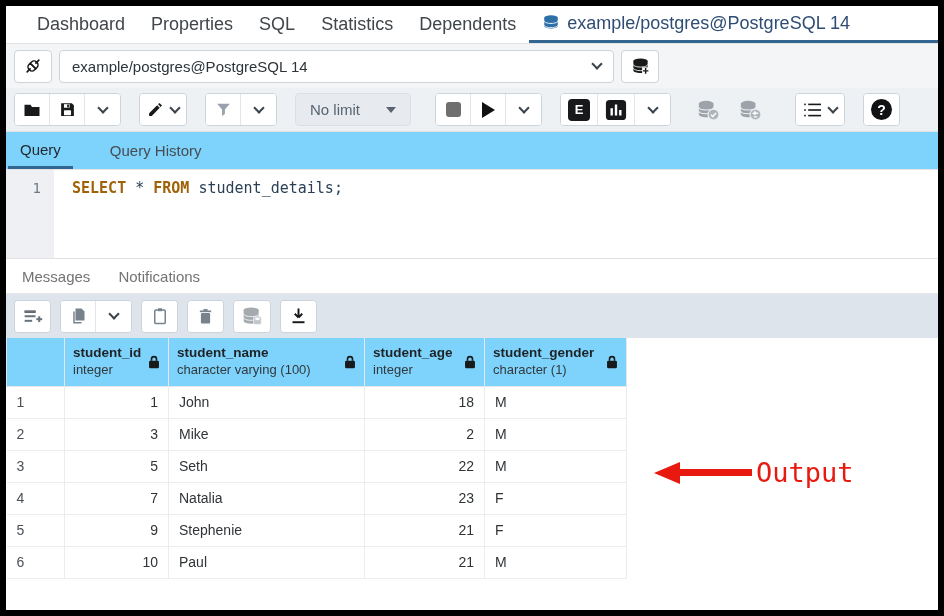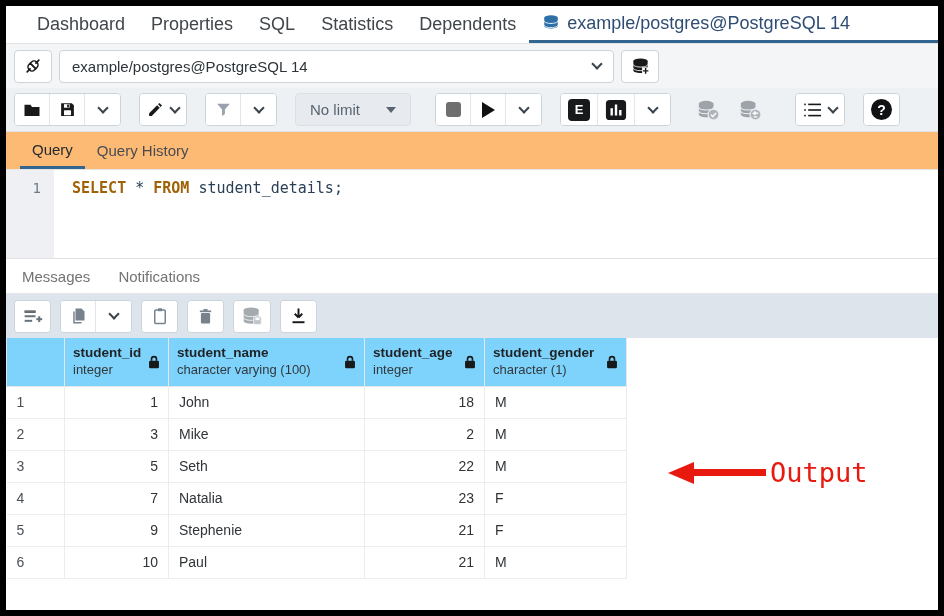--- a/index.html
+++ b/index.html
@@ -29,21 +29,21 @@
   .tb-btn.flat { background:transparent; border:none; }
   .limit-select { display:flex; align-items:center; gap:26px; height:33px; background:#e7ebef; border:1px solid #dbe0e5; border-radius:4px; padding:0 14px; font-size:15px; color:#596470; cursor:pointer; }
   .tri-down { width:0; height:0; border-left:5px solid transparent; border-right:5px solid transparent; border-top:6px solid #596470; }
   .stop-sq { width:15px; height:15px; background:#6f6f6f; border-radius:3px; }
   .play-tri { width:0; height:0; border-top:8px solid transparent; border-bottom:8px solid transparent; border-left:13px solid #111; }
   .badge-dark { display:flex; align-items:center; justify-content:center; width:22px; height:22px; background:#17191b; border-radius:4px; color:#fff; font-size:13px; font-weight:bold; }
   .grayed { opacity:.55; }
   .help-circle { display:flex; align-items:center; justify-content:center; width:21px; height:21px; border-radius:50%; background:#101214; color:#fff; font-size:14px; font-weight:bold; }
 
   
-  .query-tabs { display:flex; height:38px; background:#fdba74; border-bottom:1px solid #e6e6e6; padding-left:14px; }
+  .query-tabs { display:flex; height:38px; background:#7dd3fc; border-bottom:1px solid #e6e6e6; padding-left:2px;gap:25px; }
   .q-tab { display:flex; align-items:center; padding:0 12px; font-size:15px; color:#474c51; cursor:pointer; }
   .q-tab.active { color:#24292e; border-bottom:3px solid #326690; }
 
   
   .editor { display:flex; height:88px; background:#fff; }
   .gutter { width:48px; background:#eef0f3; text-align:right; padding:10px 13px 0 0; font-family:"DejaVu Sans Mono", monospace; font-size:14px; color:#6e7a87; }
   .code { padding:9px 0 0 18px; font-family:"DejaVu Sans Mono", monospace; font-size:15px; color:#2a3f55; white-space:pre; }
   .kw { color:#a16207; font-weight:bold; }
 
   
@@ -63,21 +63,21 @@
   th.corner { border-left:none; }
   .col-head { display:flex; align-items:center; gap:6px; }
   .col-txt { flex:1; line-height:1.25; }
   .col-txt .cname { font-weight:bold; color:#1f2326; font-size:13.5px; }
   .col-txt .ctype { color:#33383d; font-size:13px; }
   .td-rownum { color:#4a5056; border-left:none !important; }
   .td-num { text-align:right; }
   .td-text { text-align:left; }
 
   
-  .annotation { position:absolute; left:662px; top:451px; display:flex; align-items:center; }
+  .annotation { position:absolute; left:648px; top:451px; display:flex; align-items:center; }
   .arrow-head { width:0; height:0; border-top:11px solid transparent; border-bottom:11px solid transparent; border-right:26px solid #e8190f; }
   .arrow-bar { width:72px; height:7px; background:#e8190f; }
   .ann-label { font-family:"DejaVu Sans Mono", monospace; font-size:27px; color:#e8190f; margin-left:4px; }
 </style>
 </head>
 <body>
 
 <div class="frame">
 
   <div class="top-tabs">

